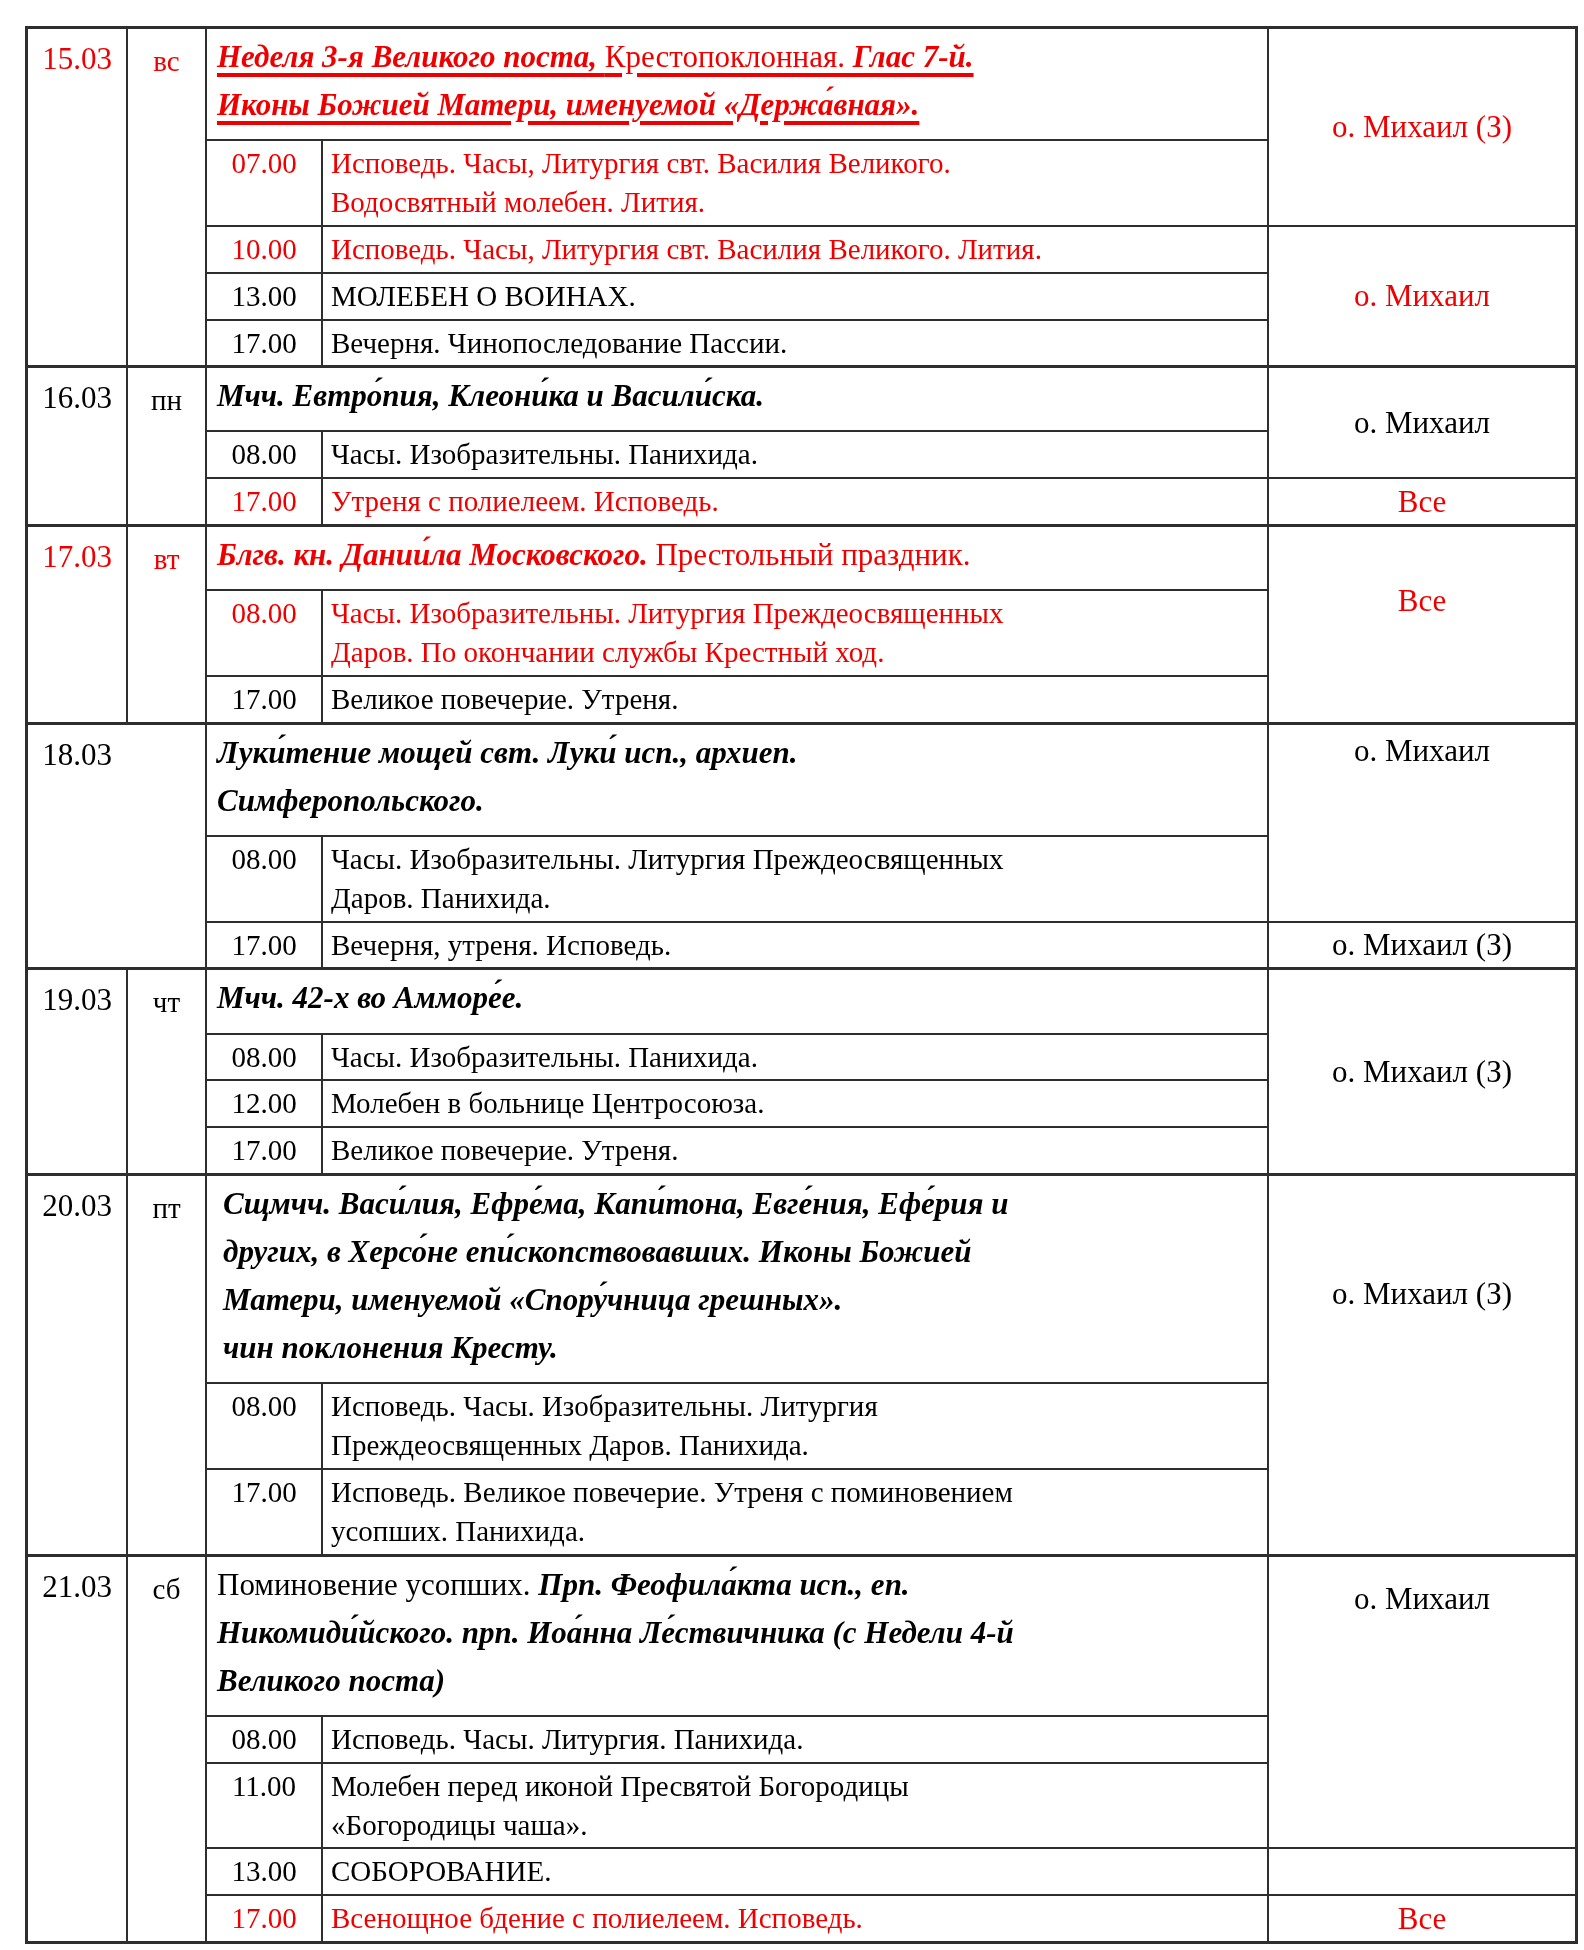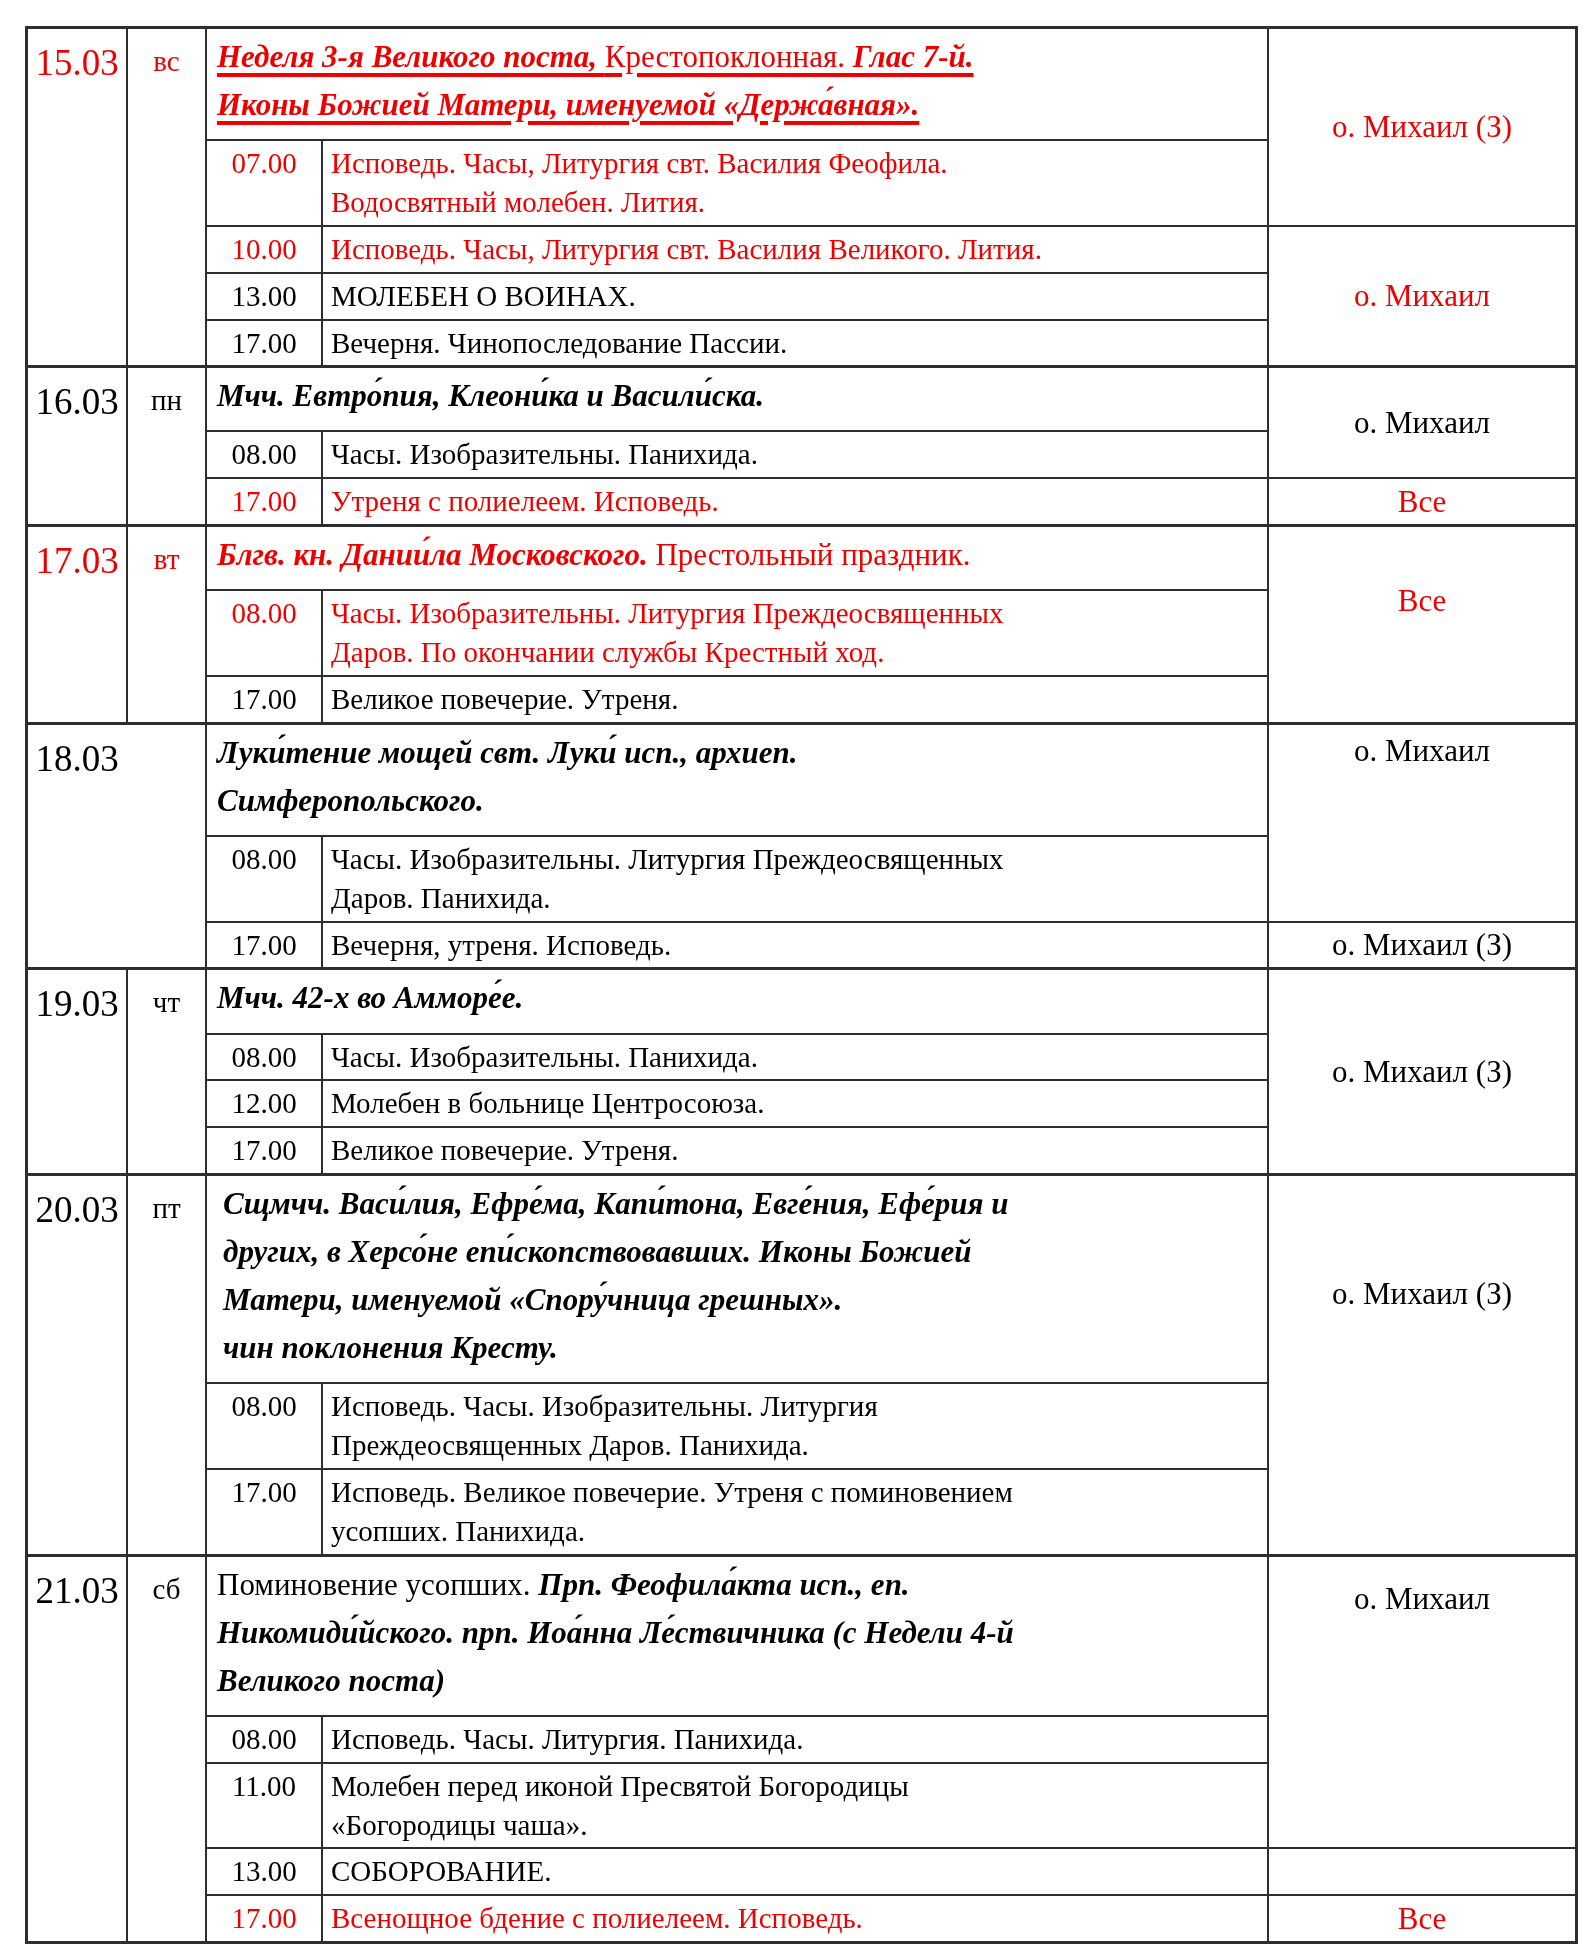--- a/index.html
+++ b/index.html
@@ -6,42 +6,42 @@
   *{ box-sizing:border-box; margin:0; padding:0; }
   html,body{ width:1584px; height:1950px; background:#ffffff; overflow:hidden;
     font-family:"Liberation Serif","DejaVu Serif",serif; color:#000; }
   .tbl{ margin:26px 6px 0 25px; width:1553px; border:3px solid var(--line); }
   .drow{ display:grid; grid-template-columns:98px 79px 116px 1fr 308px; }
   .drow + .drow{ border-top:3px solid var(--line); }
   .cell{ border-left:2px solid var(--line); border-top:2px solid var(--line); }
   .nl{ border-left:none; } .nt{ border-top:none; }
   .red{ color:var(--red); }
   .b{ font-weight:normal; } .i{ font-weight:bold; font-style:italic; }
-  .date{ grid-column:1; font-size:37px; text-align:center; padding-top:12px; }
+  .date{ grid-column:1; font-size:31px; text-align:center; padding-top:12px; }
   .day{ grid-column:2; font-size:29px; text-align:center; padding-top:16px; }
   .feast{ grid-column:3/5; grid-row:1; font-weight:bold; font-size:31px; line-height:1.55;
           padding:4px 8px 10px 10px; }
   .feast .underlined, .ul span{ text-decoration:underline; text-decoration-thickness:3.5px; text-underline-offset:6px; }
   .time{ grid-column:3; font-size:29px; line-height:1.34; text-align:center; padding:3px 2px; }
   .desc{ grid-column:4; font-size:29px; line-height:1.34; padding:3px 4px 3px 8px; }
   .priest{ grid-column:5; font-size:31px; display:flex; align-items:center;
            justify-content:center; text-align:center; padding:2px 4px; }
   .priest.top{ align-items:flex-start; }
 </style>
 </head>
 <body>
 
 <div class="tbl">
 
   <div class="drow" style="grid-template-rows:repeat(5,auto);">
     <div class="cell date red nl nt" style="grid-row:1/-1"><span>15.03</span></div>
     <div class="cell day red nt" style="grid-row:1/-1"><span>вс</span></div>
     <div class="cell feast red nt ul"><span class="i">Неделя 3-я Великого поста, </span><span class="b">Крестопоклонная.</span><span class="i"> Глас 7-й.</span><br><span class="i">Иконы Божией Матери, именуемой «Держа́вная».</span></div>
     <div class="cell time red" style="grid-row:2"><span>07.00</span></div>
-    <div class="cell desc red" style="grid-row:2"><span>Исповедь. Часы, </span><span class="b">Литургия</span><span> свт. Василия Феофила.</span><br><span>Водосвятный  молебен. Лития.</span></div>
+    <div class="cell desc red" style="grid-row:2"><span>Исповедь. Часы, </span><span class="b">Литургия</span><span> свт. Василия Великого.</span><br><span>Водосвятный  молебен. Лития.</span></div>
     <div class="cell time red" style="grid-row:3"><span>10.00</span></div>
     <div class="cell desc red" style="grid-row:3"><span>Исповедь. Часы, </span><span class="b">Литургия</span><span> свт. Василия Великого. Лития.</span></div>
     <div class="cell time" style="grid-row:4"><span>13.00</span></div>
     <div class="cell desc" style="grid-row:4"><span>МОЛЕБЕН О ВОИНАХ.</span></div>
     <div class="cell time" style="grid-row:5"><span>17.00</span></div>
     <div class="cell desc" style="grid-row:5"><span>Вечерня. Чинопоследование Пассии.</span></div>
     <div class="cell priest red nt" style="grid-row:1/3">
         <span>о. Михаил (З)</span>
       </div>
     <div class="cell priest red" style="grid-row:3/6">

